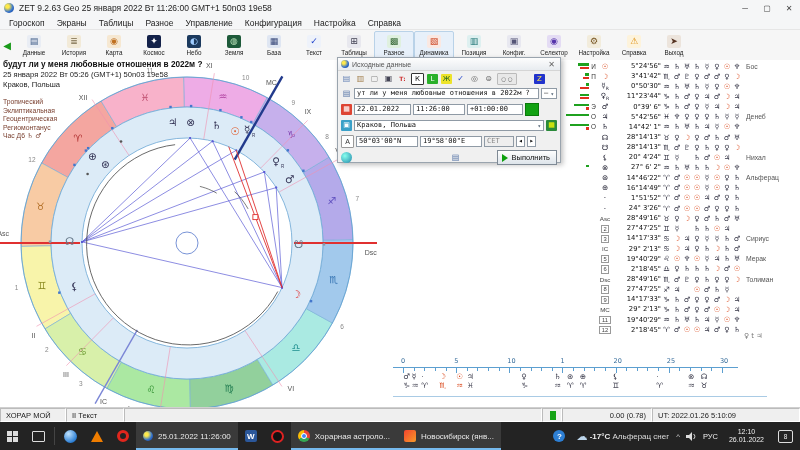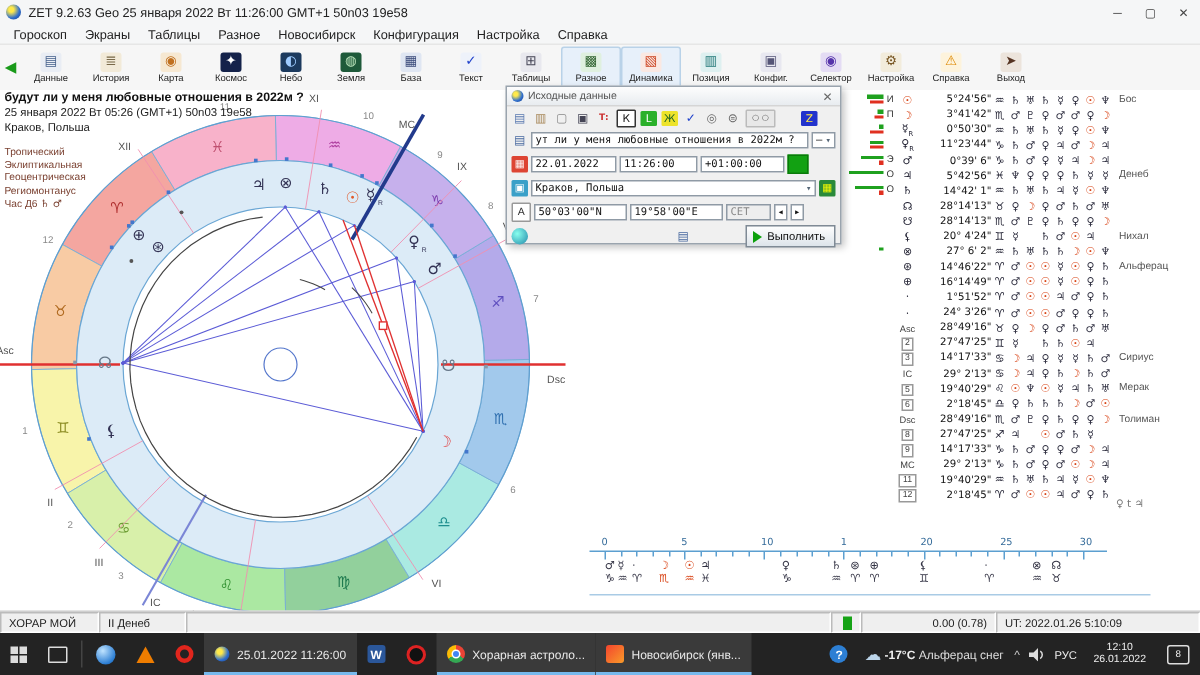--- a/index.html
+++ b/index.html
@@ -120,21 +120,21 @@
       <div>▢</div>
       <div>✕</div>
     </div>
   </div>
 
   <div class="menubar" id="menubar">
       <span class="menu-item">Гороскоп</span>
       <span class="menu-item">Экраны</span>
       <span class="menu-item">Таблицы</span>
       <span class="menu-item">Разное</span>
-      <span class="menu-item">Новосибирск</span>
+      <span class="menu-item">Управление</span>
       <span class="menu-item">Конфигурация</span>
       <span class="menu-item">Настройка</span>
       <span class="menu-item">Справка</span>
     </div>
 
   <div class="toolbar" id="toolbarEl">
       <div class="tb-back">◀</div>
       <div class="tb">
        <span class="ic gfont" style="color:#44608a;background:#e9edf4">▤</span>
        <span>Данные</span>
@@ -975,27 +975,27 @@
         <div class="tl-p" style="left:295.07300000000004px">⊗</div>
         <div class="tl-s" style="left:295.07300000000004px">♒</div>
         <div class="tl-p" style="left:307.829px">☊</div>
         <div class="tl-s" style="left:307.829px">♉</div>
         <div class="tl-bottom"></div>
       </div>
   </div>
 
   <div id="statusbar">
       <div class="sb-cell" style="width:66px">ХОРАР МОЙ</div>
-      <div class="sb-cell" style="width:58px">II Денеб</div>
+      <div class="sb-cell" style="width:58px">II Текст</div>
       <div class="sb-cell" style="flex:1"></div>
       <div class="sb-cell" style="width:20px;justify-content:center">
         <span class="sb-green"></span>
       </div>
       <div class="sb-cell" style="width:90px;justify-content:flex-end">0.00 (0.78)</div>
-      <div class="sb-cell" style="width:136px">UT: 2022.01.26 5:10:09</div>
+      <div class="sb-cell" style="width:148px">UT: 2022.01.26 5:10:09</div>
     </div>
 
   <div id="taskbar">
       <div class="tk">
         <span class="win-logo">
           <i></i>
           <i></i>
           <i></i>
           <i></i>
         </span>

